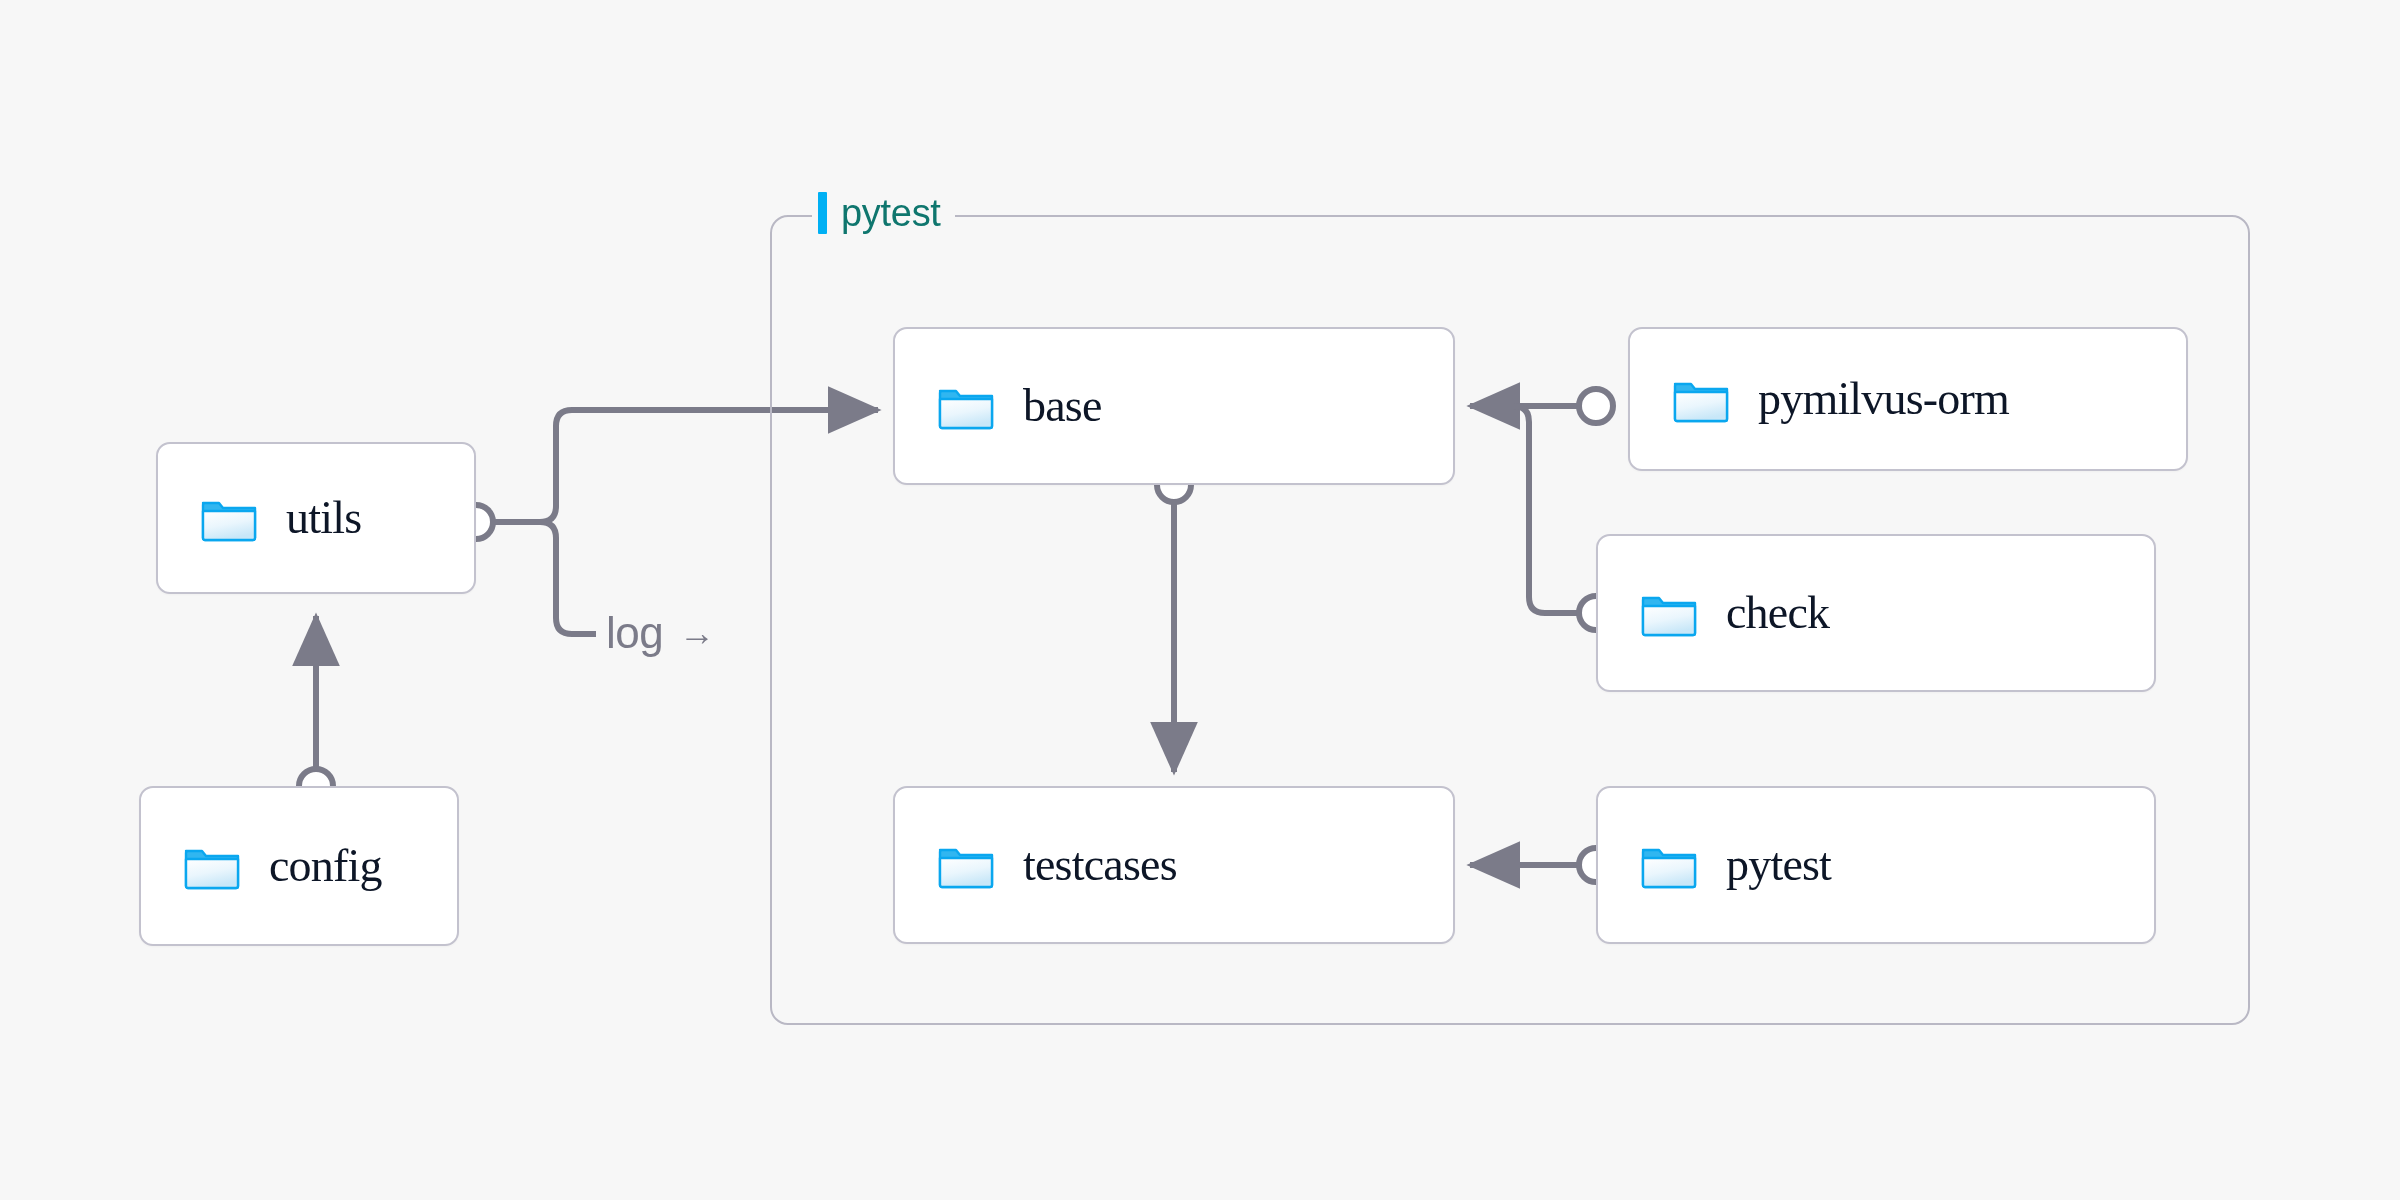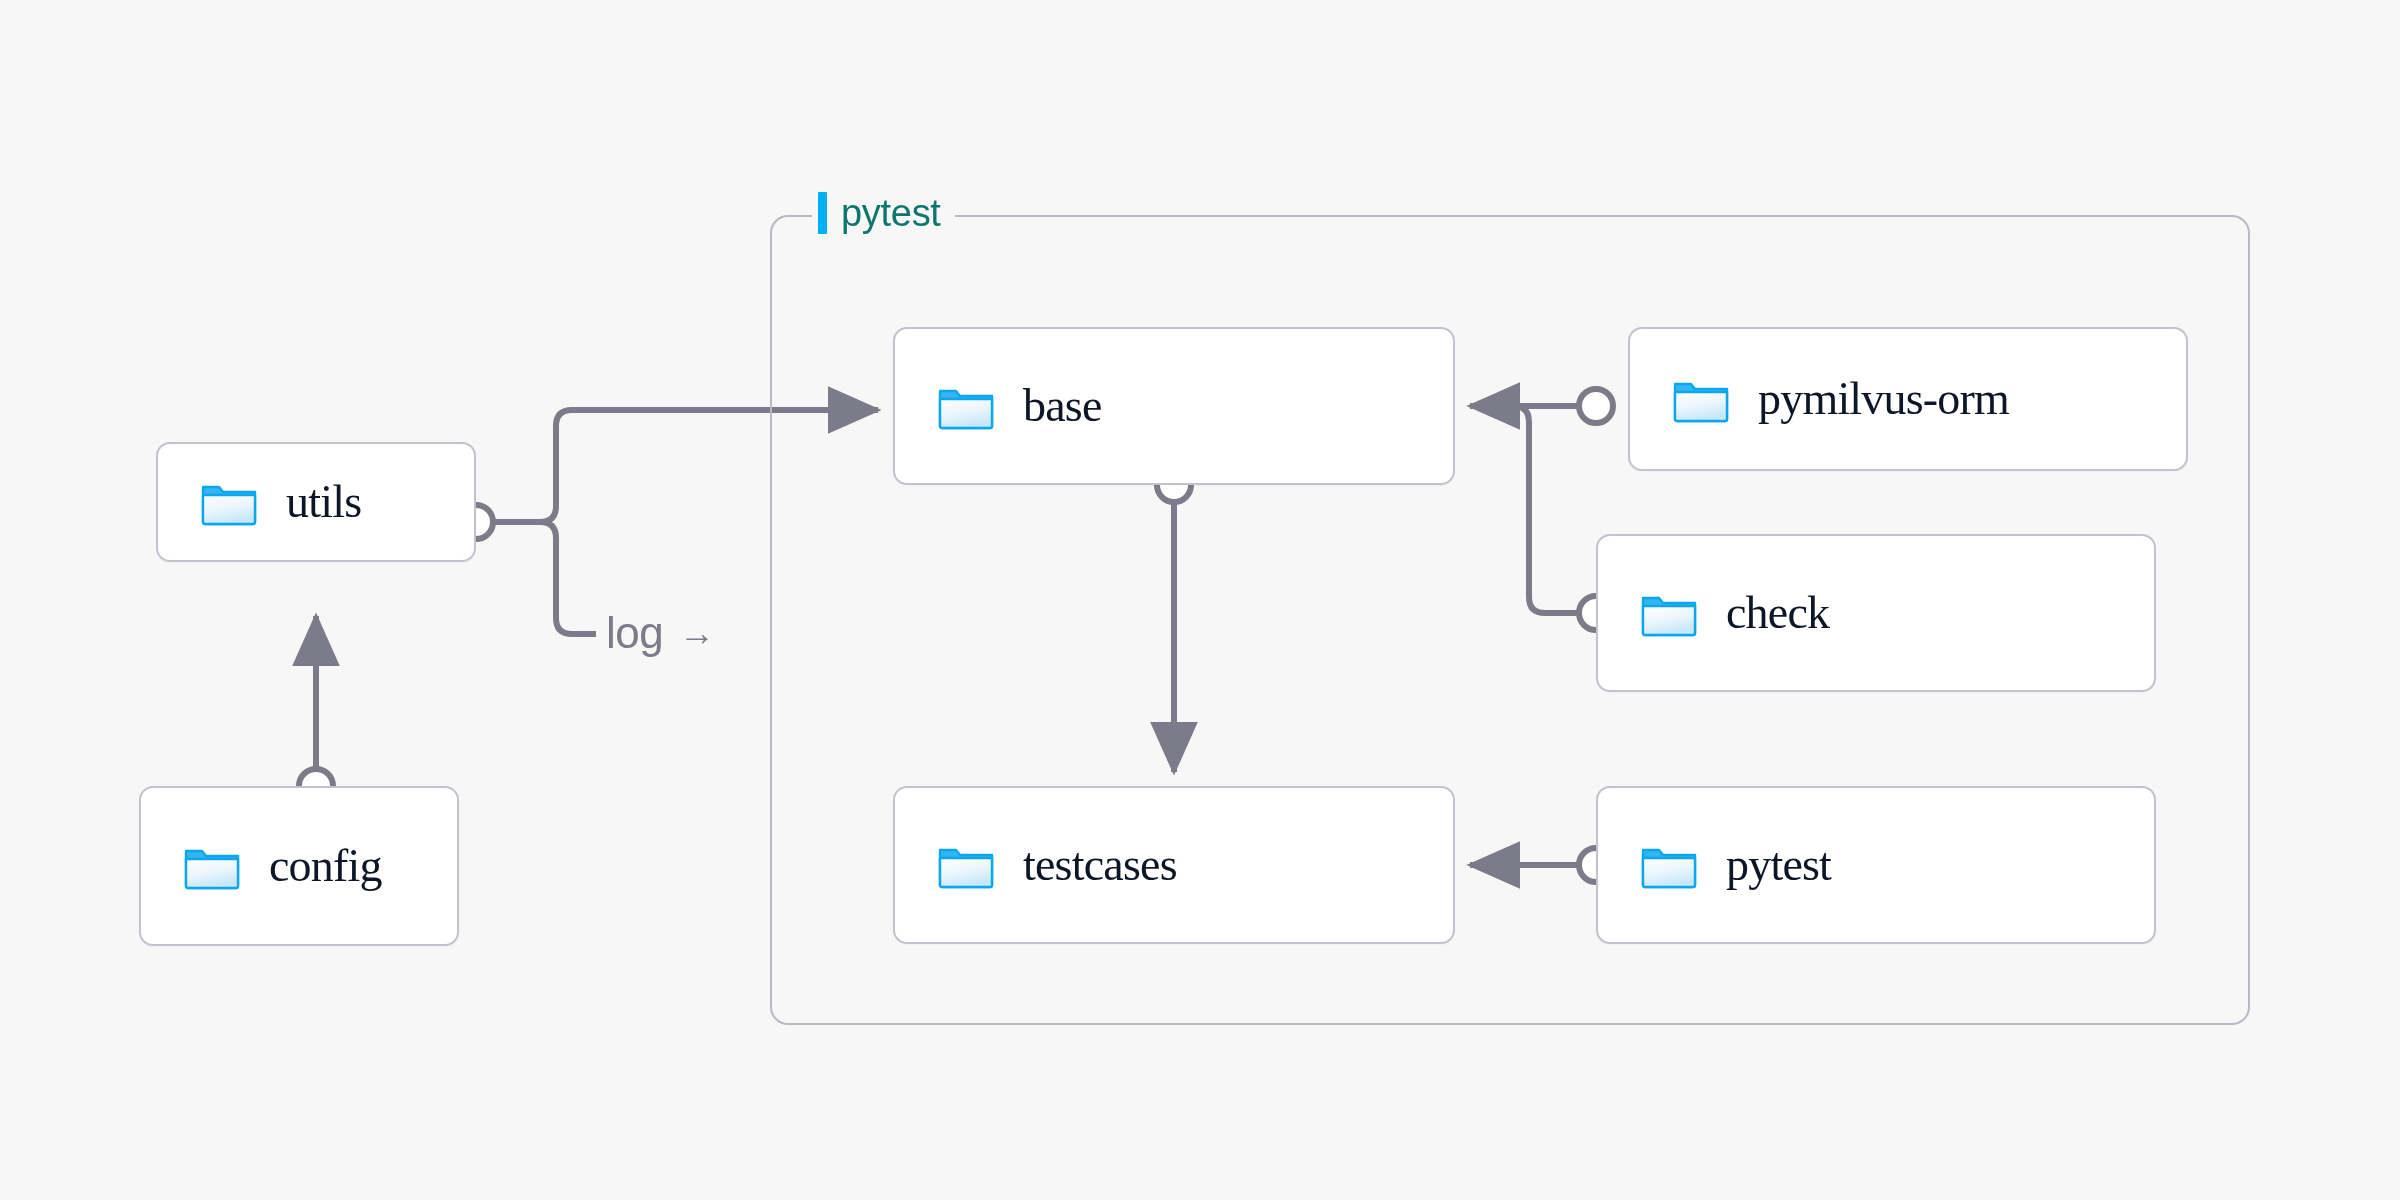--- a/index.html
+++ b/index.html
@@ -160,21 +160,21 @@
     </g>
   </svg>
 
   <div class="group-box" style="left:770px; top:215px; width:1480px; height:810px;"></div>
 
   <div class="group-label" style="left:812px; top:190px;">
     <span class="group-label-bar"></span>
     <span class="group-label-text">pytest</span>
   </div>
 
-  <div class="node" style="left:156px; top:442px; width:320px; height:120px;">
+  <div class="node" style="left:156px; top:442px; width:320px; height:152px;">
     <div class="node-inner">
       <svg class="folder-icon" viewBox="0 0 58 48">
         <path d="M3,9 h16 l4,5 h32 v30 a2,2 0 0 1 -2,2 h-48 a2,2 0 0 1 -2,-2 v-33 a2,2 0 0 1 2,-2 z" fill="#31b6f0" stroke="#0aa7ef" stroke-width="2.4" stroke-linejoin="round"></path>
         <path d="M3,17 h52 v27 a2,2 0 0 1 -2,2 h-48 a2,2 0 0 1 -2,-2 z" fill="url(#folderGrad)" stroke="#0aa7ef" stroke-width="2.4" stroke-linejoin="round"></path>
       </svg>
       <span class="node-label">utils</span>
     </div>
   </div>
 
   <div class="node" style="left:139px; top:786px; width:320px; height:160px;">

